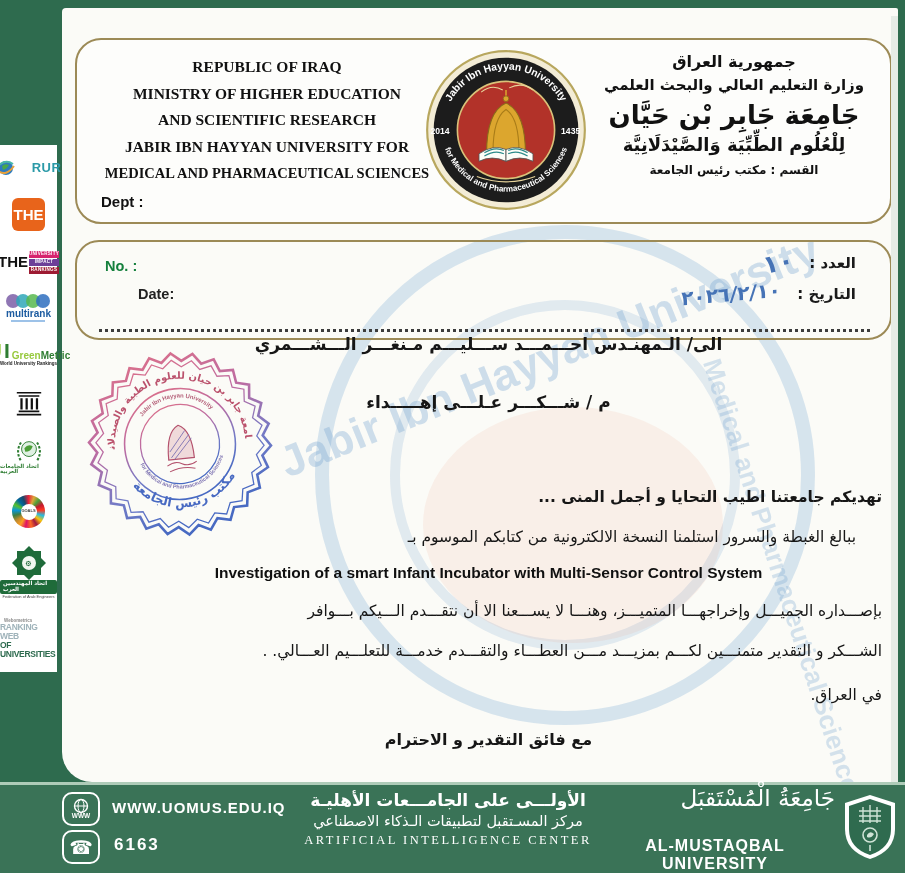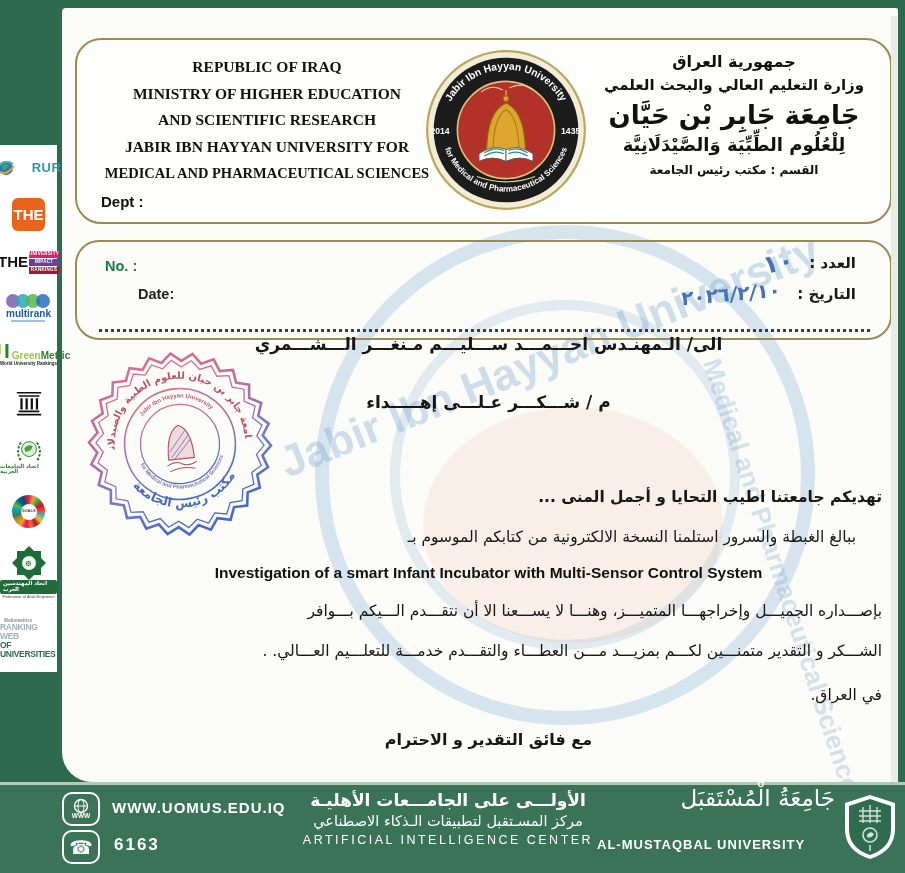--- a/index.html
+++ b/index.html
@@ -109,25 +109,25 @@
   .f-chip{position:absolute;width:38px;height:34px;border:2px solid #fff;border-radius:10px;
           display:flex;align-items:center;justify-content:center;box-sizing:border-box;}
   .chip-www{left:62px;top:7px;}
   .chip-tel{left:62px;top:45px;font-size:19px;}
   .f-web{position:absolute;left:112px;top:14px;font-weight:bold;font-size:15px;letter-spacing:1px;}
   .f-tel{position:absolute;left:114px;top:50px;font-weight:bold;font-size:17px;letter-spacing:2px;}
   .f-center{position:absolute;left:238px;top:5px;width:420px;text-align:center;
             font-family:"DejaVu Sans",sans-serif;direction:rtl;}
   .f-c1{font-weight:bold;font-size:17px;}
   .f-c2{font-size:14.5px;margin-top:3px;}
-  .f-c3{direction:ltr;font-family:Liberation Sans, sans-serif;font-size:12.5px;letter-spacing:2.5px;margin-top:4px;}
+  .f-c3{direction:ltr;font-family:Liberation Serif, serif;font-size:12.5px;letter-spacing:2.5px;margin-top:4px;}
   .f-cal{position:absolute;right:70px;top:0px;width:240px;text-align:right;direction:rtl;
          font-family:"DejaVu Sans",sans-serif;font-weight:normal;font-size:23px;}
-  .f-uni{position:absolute;right:72px;top:52px;width:236px;text-align:left;font-weight:bold;
-         font-size:13px;letter-spacing:1px;}
+  .f-uni{position:absolute;right:72px;top:52px;width:236px;text-align:center;font-weight:bold;
+         font-size:16px;letter-spacing:1px;}
   .f-shield{position:absolute;right:6px;top:8px;width:58px;height:68px;}
 </style>
 </head>
 <body>
 
 <div class="page">
 
   <div class="paper">
 
     <svg class="watermark" viewBox="0 0 620 620">

